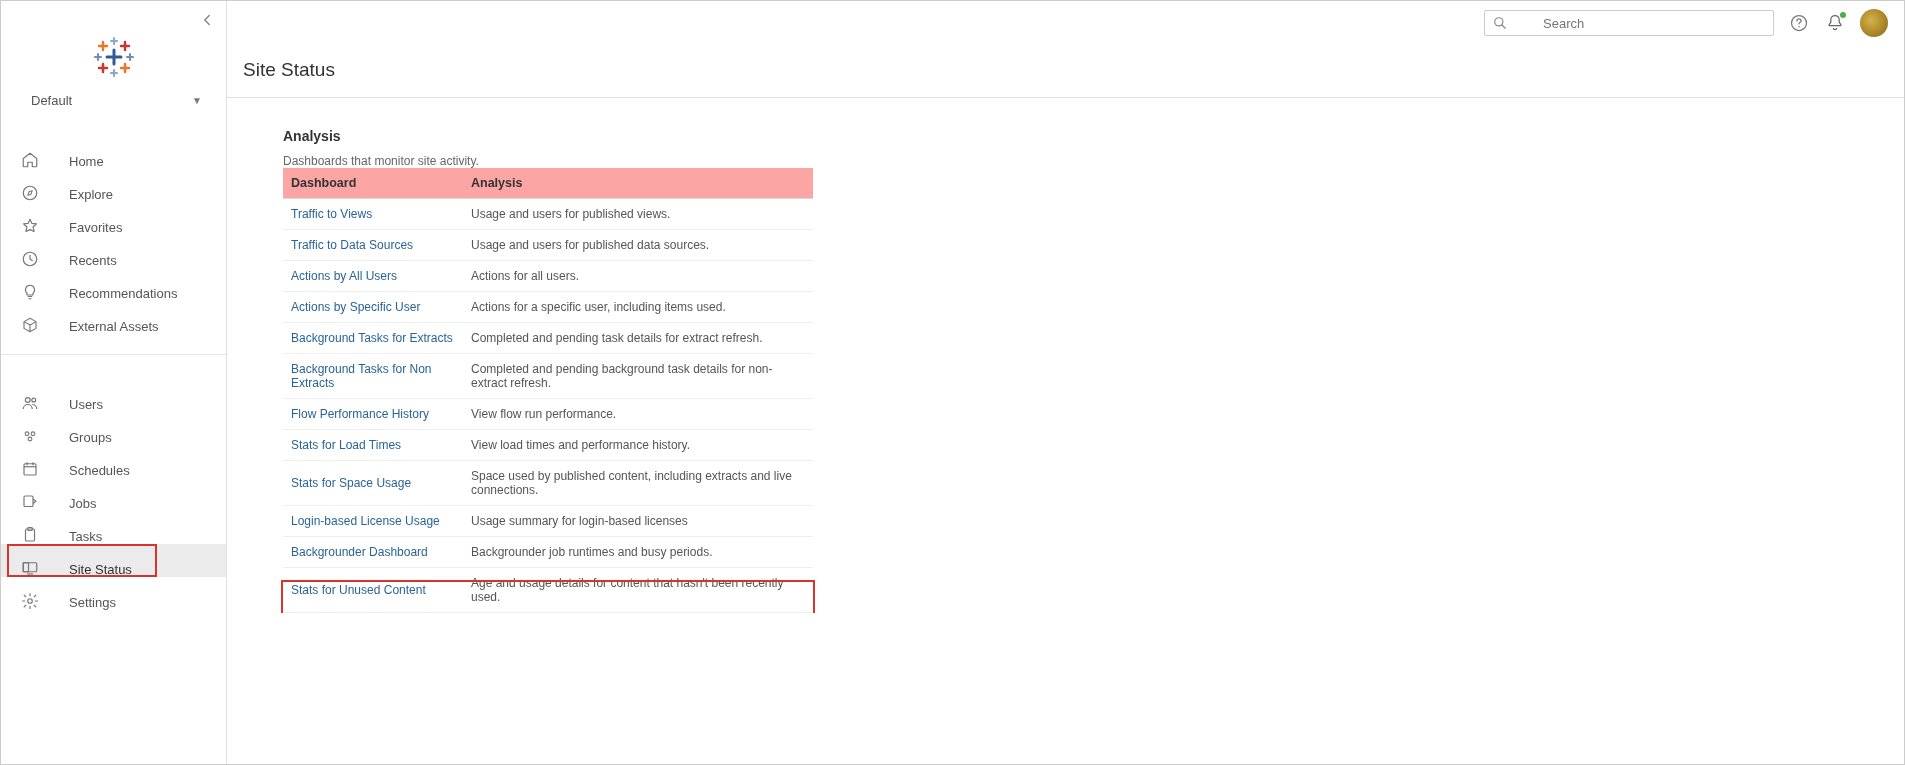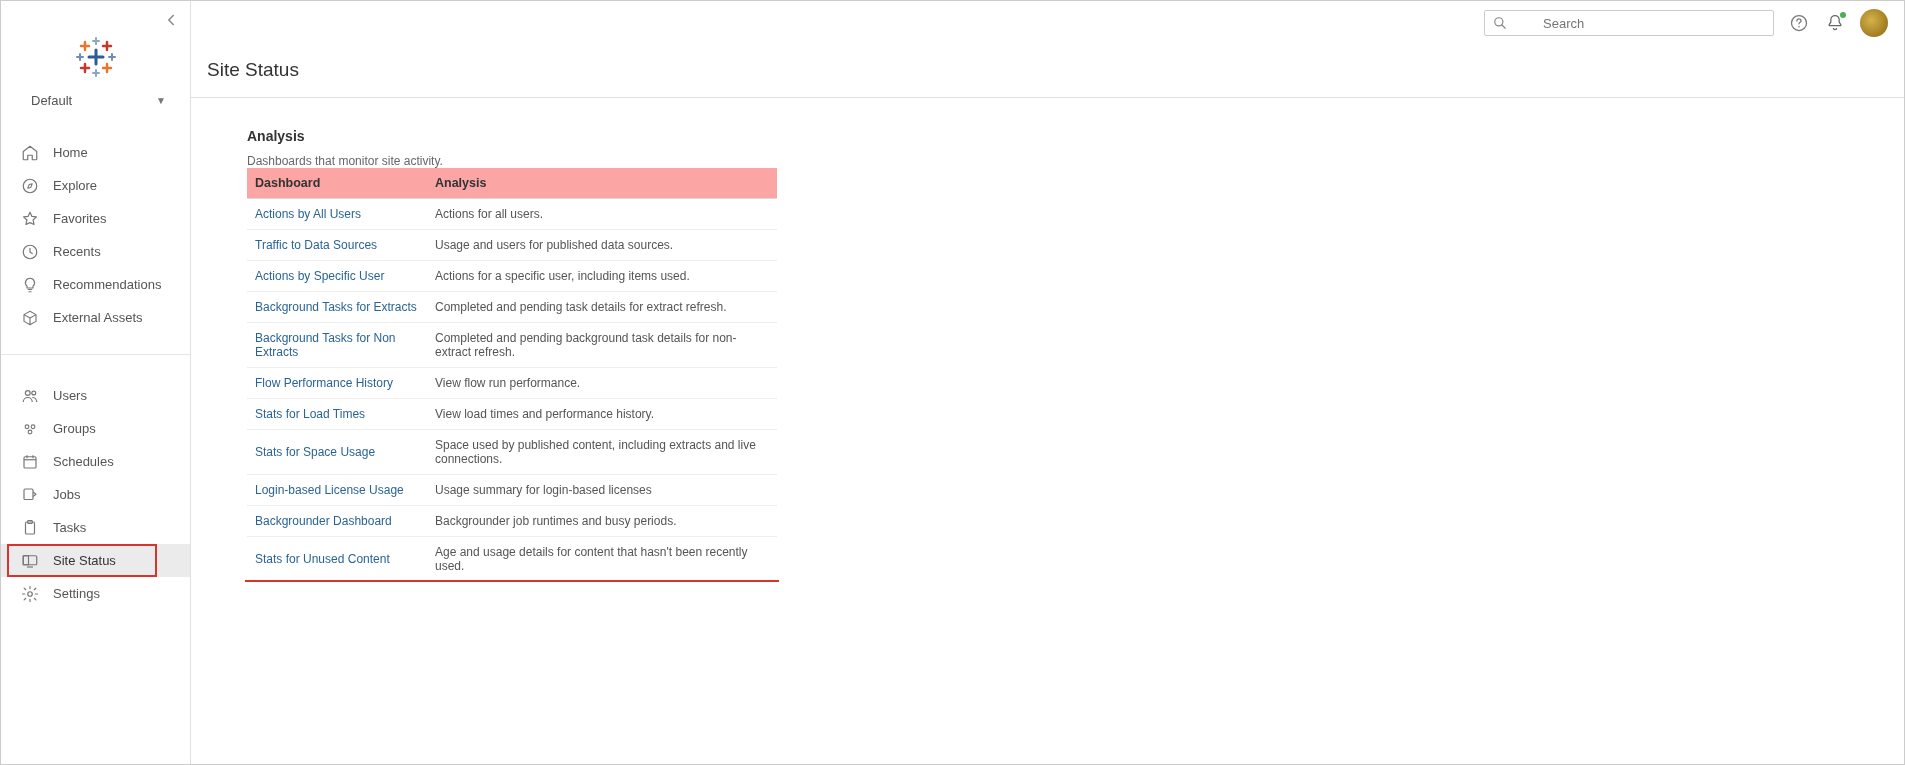--- a/index.html
+++ b/index.html
@@ -1,30 +1,30 @@
 <!DOCTYPE html>
 <html><head>
 <meta charset="utf-8">
 <style>
   * { box-sizing: border-box; margin: 0; padding: 0; }
   html, body { height: 100%; font-family: "Segoe UI", Arial, sans-serif; font-size: 13px; color: #333; }
   body { display: flex; border: 1px solid #ccc; width: 1905px; height: 765px; overflow: hidden; background: #fff; }
 
   
-  .sidebar { width: 190px; border-right: 1px solid #e0e0e0; display: flex; flex-direction: column; position: relative; }
+  .sidebar { width: 226px; border-right: 1px solid #e0e0e0; display: flex; flex-direction: column; position: relative; }
   .sidebar-collapse { position: absolute; top: 10px; right: 10px; cursor: pointer; }
   .sidebar-collapse svg { width: 18px; height: 18px; }
   .logo-wrap { display: flex; justify-content: center; padding: 36px 0 16px; }
   .logo-wrap svg { width: 40px; height: 40px; }
 
   .site-selector { display: flex; align-items: center; justify-content: space-between; padding: 0 24px 14px 30px; cursor: pointer; color: #555; }
   .site-selector .caret { font-size: 10px; color: #777; }
 
   .nav-section { padding: 14px 0 10px; }
-  .nav-item { display: flex; align-items: center; height: 33px; padding: 0 0 0 20px; color: #555; cursor: pointer; gap: 14px; }
+  .nav-item { display: flex; align-items: flex-end; height: 33px; padding: 0 0 0 20px; color: #555; cursor: pointer; gap: 30px; }
   .nav-item.active { background: #ebebeb; color: #333; }
   .nav-item .icon { width: 18px; height: 18px; display: inline-flex; align-items: center; justify-content: center; flex-shrink: 0; }
   .nav-divider { border-top: 1px solid #e6e6e6; margin: 10px 0; }
   .red-box-nav { position: absolute; width: 150px; height: 33px; border: 2px solid #d6342c; pointer-events: none; margin-left: -14px; }
 
   
   .main { flex: 1; display: flex; flex-direction: column; }
   .topbar { display: flex; align-items: center; justify-content: flex-end; gap: 14px; padding: 6px 16px 6px 16px; height: 44px; }
   .search-box { display: flex; align-items: center; border: 1px solid #ccc; border-radius: 2px; width: 290px; height: 26px; padding: 0 8px; gap: 8px; }
   .search-box input { border: none; outline: none; flex: 1; font-size: 13px; color: #555; margin-left: 28px; }
@@ -244,26 +244,30 @@
     <div class="highlight-wrap">
       <table class="analysis">
         <thead>
           <tr>
             <th style="width:180px">Dashboard</th>
             <th>Analysis</th>
           </tr>
         </thead>
         <tbody id="table-body">
             <tr>
+              <td class="link"><a href="#">Traffic to Views</a></td>
+              <td class="desc">Usage and users for published views.</td>
+            </tr>
+            <tr>
+              <td class="link"><a href="#">Traffic to Data Sources</a></td>
+              <td class="desc">Usage and users for published data sources.</td>
+            </tr>
+            <tr>
               <td class="link"><a href="#">Actions by All Users</a></td>
               <td class="desc">Actions for all users.</td>
-            </tr>
-            <tr>
-              <td class="link"><a href="#">Traffic to Data Sources</a></td>
-              <td class="desc">Usage and users for published data sources.</td>
             </tr>
             <tr>
               <td class="link"><a href="#">Actions by Specific User</a></td>
               <td class="desc">Actions for a specific user, including items used.</td>
             </tr>
             <tr>
               <td class="link"><a href="#">Background Tasks for Extracts</a></td>
               <td class="desc">Completed and pending task details for extract refresh.</td>
             </tr>
             <tr>

